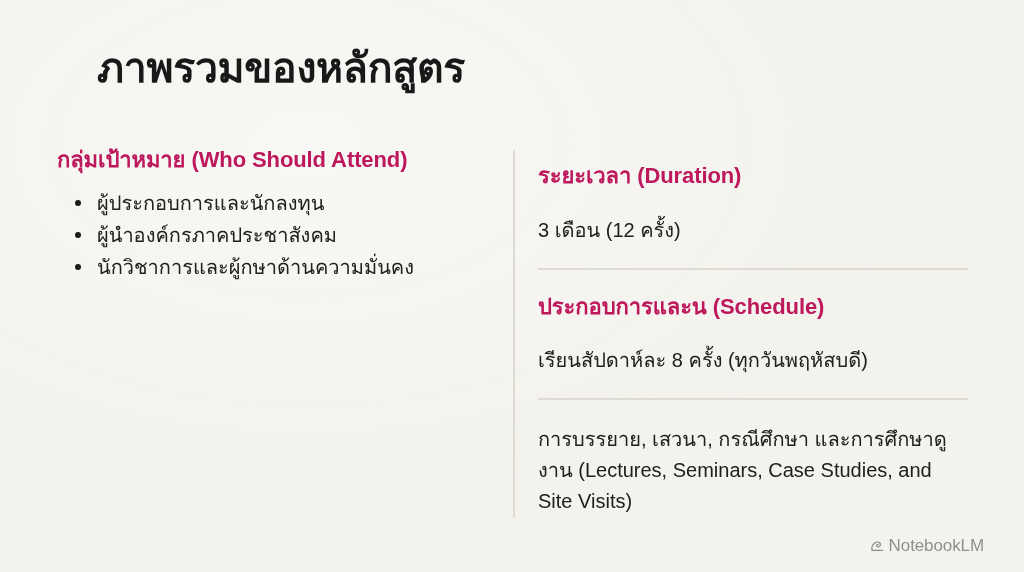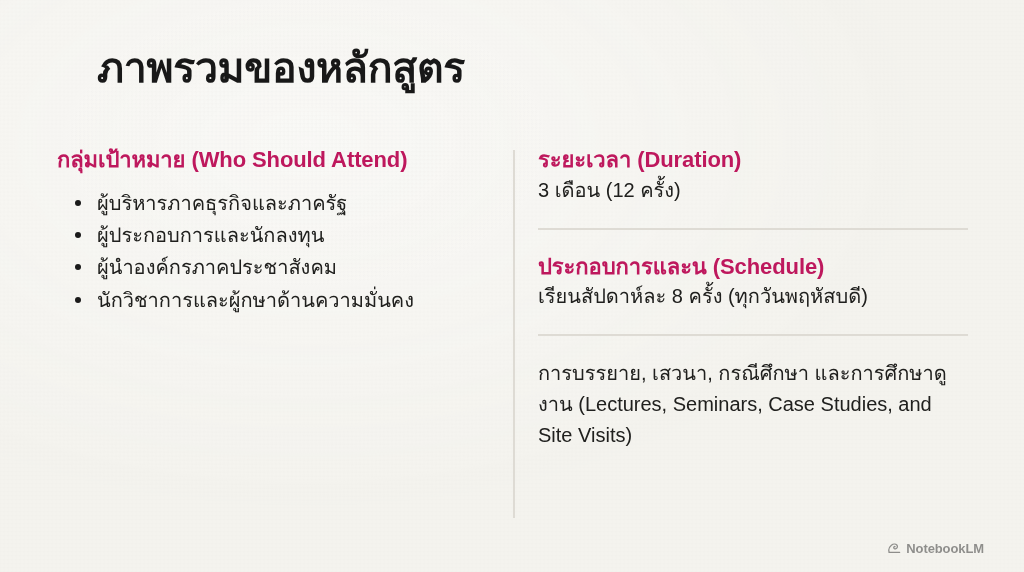--- a/index.html
+++ b/index.html
@@ -67,21 +67,21 @@
     left: 513px;
     top: 5px;
     width: 2px;
     height: 368px;
     background: #dedbd4;
   }
 
   .col-right {
     position: absolute;
     left: 538px;
-    top: 0;
+    top: 16px;
     width: 432px;
   }
 
   .section-heading {
     font-size: 22px;
     font-weight: bold;
     color: #be185d;
     line-height: 1.35;
     letter-spacing: -0.1px;
   }
@@ -113,43 +113,43 @@
     top: 13px;
     width: 6px;
     height: 6px;
     border-radius: 50%;
     background: #1a1a1a;
   }
 
   
   .right-block { margin-bottom: 0; }
 
-  .right-block .body-text { margin-top: 0; }
+  .right-block .body-text { margin-top: 24px; }
 
   .hrule {
     height: 2px;
     background: #dedbd4;
     margin: 22px 0 22px 0;
     width: 430px;
   }
 
   
   .watermark {
     position: absolute;
     right: 40px;
     bottom: 16px;
     display: flex;
     align-items: center;
     gap: 5px;
     opacity: 0.55;
   }
 
   .watermark-label {
-    font-size: 13px;
-    font-weight: bold;
+    font-size: 17px;
+    font-weight: normal;
     color: #3c3c3c;
     letter-spacing: -0.1px;
   }
 
   .nb-logo { display: block; }
 </style>
 </head>
 <body>
 
 <div class="paper-texture"></div>
@@ -157,24 +157,20 @@
 <div class="slide">
 
   <h1 class="slide-title">ภาพรวมของหลักสูตร</h1>
 
   <div class="columns">
 
     <div class="col-left">
       <div class="section-heading">กลุ่มเป้าหมาย (Who Should Attend)</div>
 
       <ul class="bullet-list">
-        <li class="bullet-item">
-          <span class="dot"></span>
-          <span>ผู้บริหารภาคธุรกิจและภาครัฐ</span>
-        </li>
         <li class="bullet-item">
           <span class="dot"></span>
           <span>ผู้ประกอบการและนักลงทุน</span>
         </li>
         <li class="bullet-item">
           <span class="dot"></span>
           <span>ผู้นำองค์กรภาคประชาสังคม</span>
         </li>
         <li class="bullet-item">
           <span class="dot"></span>

